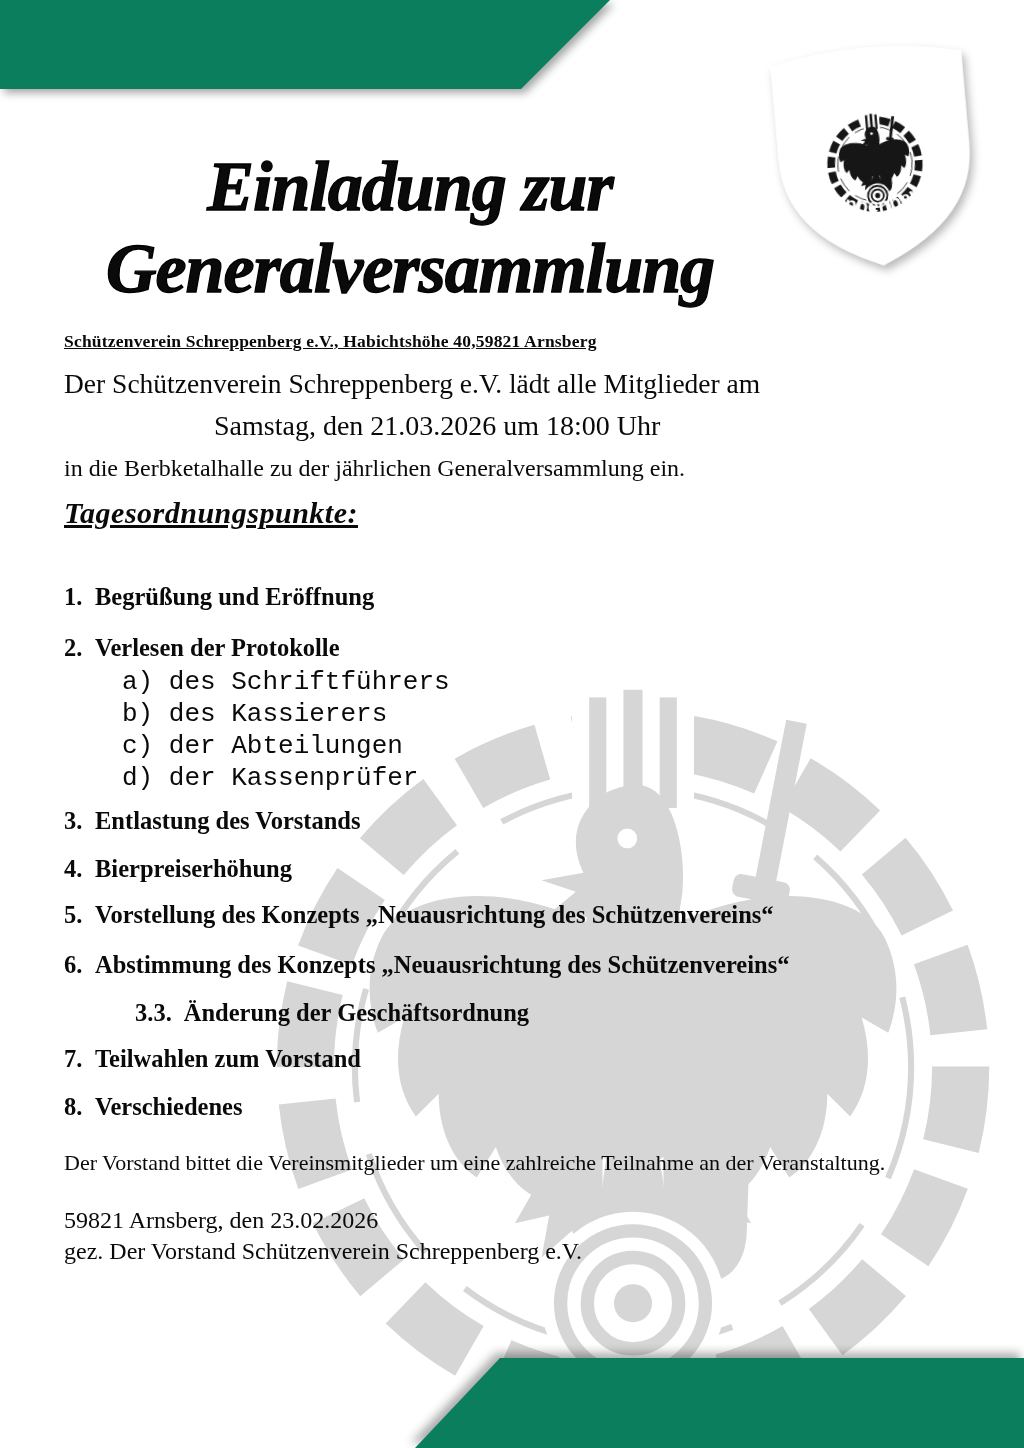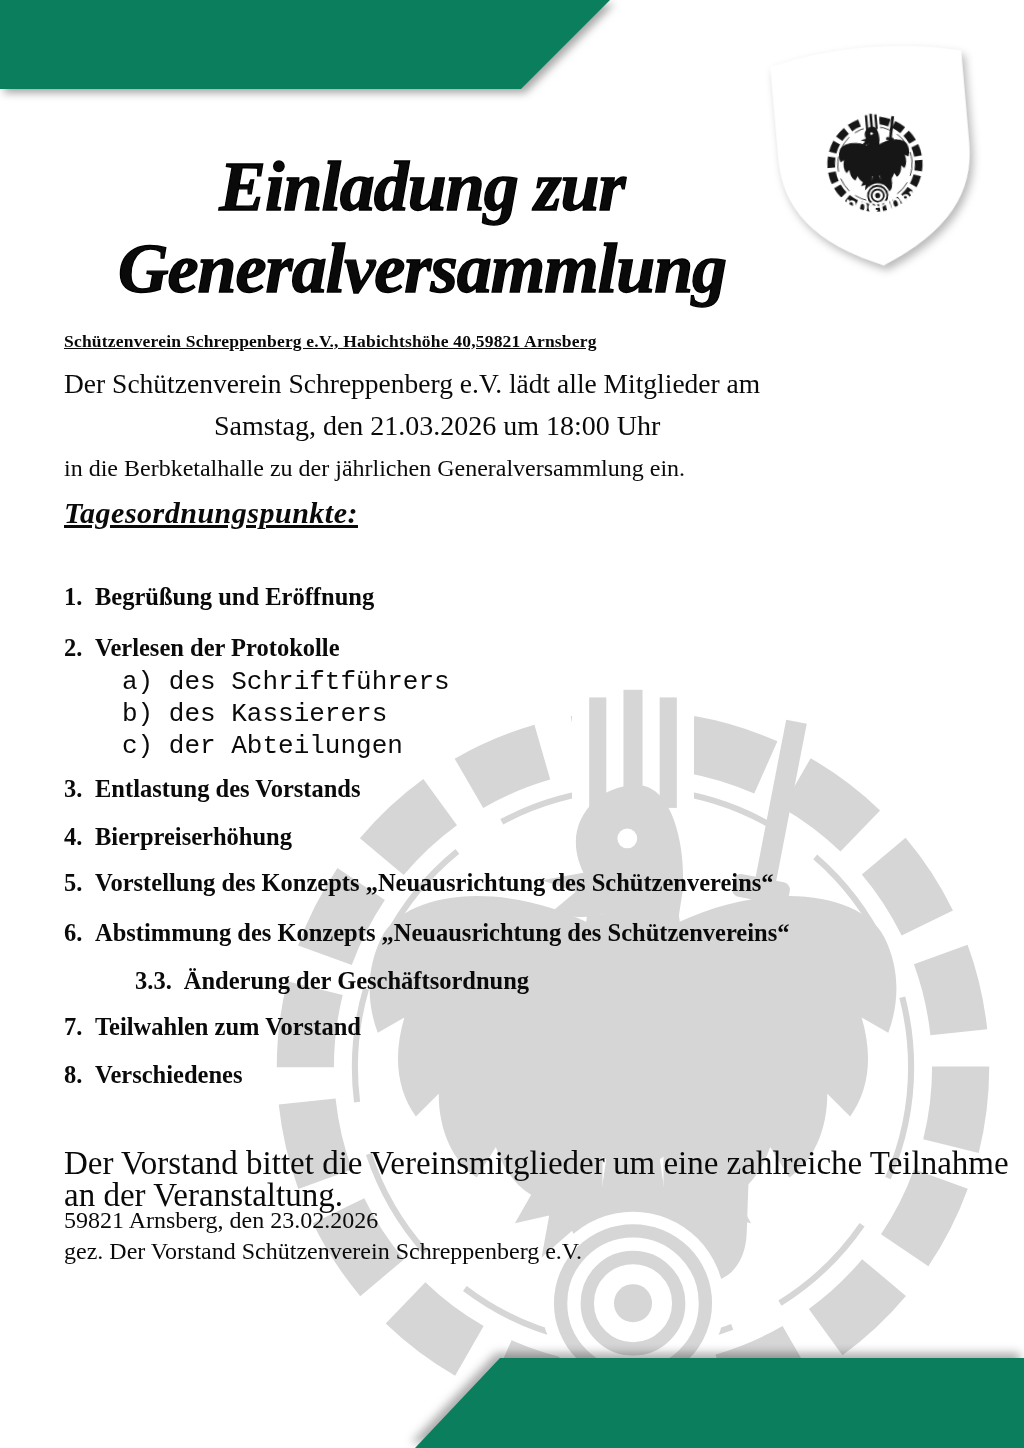--- a/index.html
+++ b/index.html
@@ -26,40 +26,40 @@
   .watermark{position:absolute;left:252px;top:686px;width:762px;height:762px;
     color:var(--wm);z-index:0;}
   .watermark svg{display:block;width:100%;height:100%;}
   
   .logo{position:absolute;left:768px;top:32px;width:212px;height:242px;z-index:6;
     transform:rotate(-5deg);}
   .logo svg{display:block;width:100%;height:100%;
     filter:drop-shadow(3px 5px 4px rgba(0,0,0,.28));}
   
   .content{position:absolute;inset:0;z-index:2;}
-  .title{position:absolute;left:12px;top:146px;width:820px;text-align:center;
+  .title{position:absolute;left:0;top:146px;width:820px;text-align:center;
     font-weight:bold;font-style:italic;font-size:70px;line-height:82px;
     -webkit-text-stroke:1.3px #000;letter-spacing:-1px;}
   .addr{position:absolute;left:64px;top:331px;font-size:17.5px;font-weight:bold;
     text-decoration:underline;letter-spacing:.2px;}
   .intro{position:absolute;left:64px;top:364px;width:930px;}
   .intro-1{font-size:27.5px;line-height:40px;}
   .intro-2{font-size:28px;line-height:44px;font-weight:normal;padding-left:150px;}
   .intro-3{font-size:24px;line-height:40px;}
   .agenda-head{position:absolute;left:64px;top:496px;font-size:30px;
     font-weight:bold;font-style:italic;text-decoration:underline;letter-spacing:.5px;}
   .agenda{position:absolute;left:64px;top:582px;width:940px;}
   .item{display:flex;font-weight:bold;font-size:24.5px;line-height:30px;}
   .item .num{width:31px;flex:none;}
   .item.indent{margin-left:71px;}
   .item.indent .num{width:auto;margin-right:12px;}
   .subs{margin-left:58px;font-size:26px;line-height:32px;margin-top:3px;font-family:Liberation Mono, monospace;}
   .mt1{margin-top:21px;} .mt2{margin-top:12px;} .mt3{margin-top:18px;}
   .mt4{margin-top:16px;} .mt5{margin-top:20px;}
-  .closing{position:absolute;left:64px;top:1147px;width:950px;font-size:33px;line-height:32px;}
+  .closing{position:absolute;left:64px;top:1147px;width:950px;font-size:22px;line-height:32px;}
   .signoff{position:absolute;left:64px;top:1205px;font-size:24px;line-height:31px;}
   .hiddefs{position:absolute;width:0;height:0;overflow:hidden;}
 </style>
 </head>
 <body>
 
 <svg class="hiddefs" xmlns="http://www.w3.org/2000/svg" aria-hidden="true">
   <defs>
     <g id="emblem">
 
@@ -133,20 +133,21 @@
         <span>Begrüßung und Eröffnung</span>
       </div>
       <div class="item mt1">
         <span class="num">2.</span>
         <span>Verlesen der Protokolle</span>
       </div>
       <div class="subs">
         <div>a) des Schriftführers</div>
         <div>b) des Kassierers</div>
         <div>c) der Abteilungen</div>
+        <div>d) der Kassenprüfer</div>
       </div>
       <div class="item mt2">
         <span class="num">3.</span>
         <span>Entlastung des Vorstands</span>
       </div>
       <div class="item mt3">
         <span class="num">4.</span>
         <span>Bierpreiserhöhung</span>
       </div>
       <div class="item mt4">

